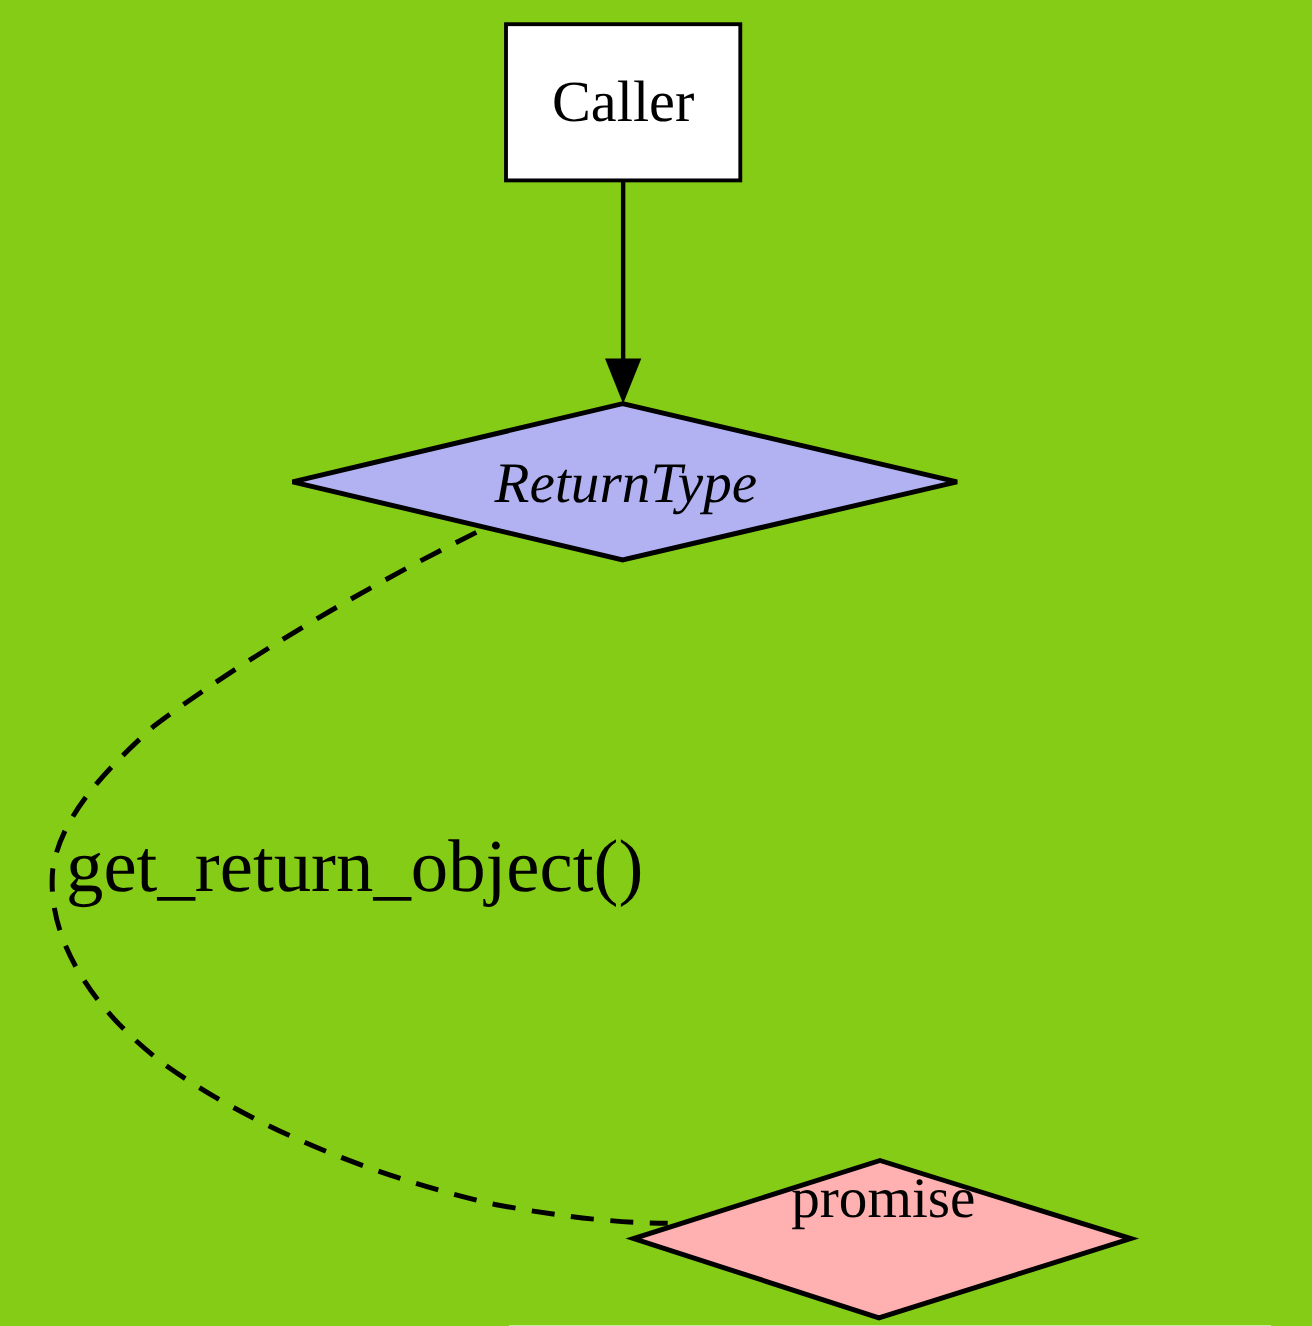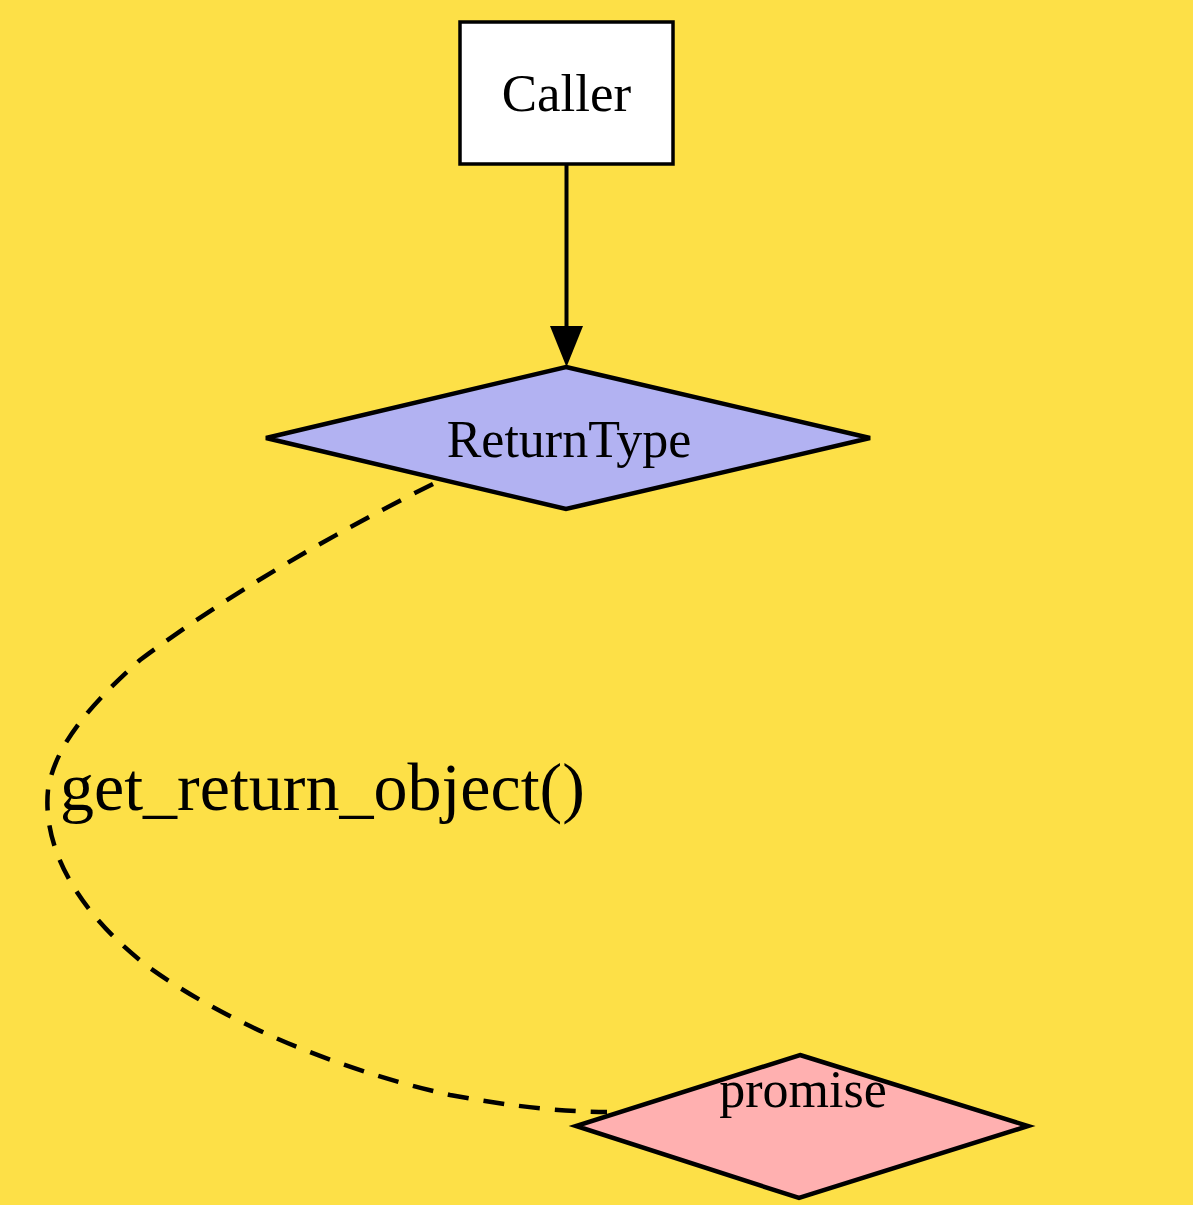--- a/index.html
+++ b/index.html
@@ -4,21 +4,21 @@
 <style>
   html, body {
     margin: 0;
     padding: 0;
     background: #ffffff;
   }
   .canvas {
     position: relative;
     width: 1193px;
     height: 1205px;
-    background: #fde047;
+    background: #84cc16;
     overflow: hidden;
     font-family: "Liberation Serif", "DejaVu Serif", serif;
   }
   .canvas svg {
     position: absolute;
     left: 0;
     top: 0;
   }
   .node-label {
     position: absolute;
@@ -29,20 +29,21 @@
     white-space: nowrap;
     pointer-events: none;
   }
   .caller-label {
     left: 460px; top: 22px; width: 213px; height: 142px;
     font-size: 53px;
   }
   .returntype-label {
     left: 268px; top: 369px; width: 602px; height: 140px;
     font-size: 52px;
+    font-style: italic;
   }
   .promise-label {
     left: 578px; top: 1020px; width: 450px; height: 138px;
     font-size: 52px;
   }
   .edge-label {
     position: absolute;
     left: 60px; top: 748px;
     font-size: 68px;
     color: #000000;

